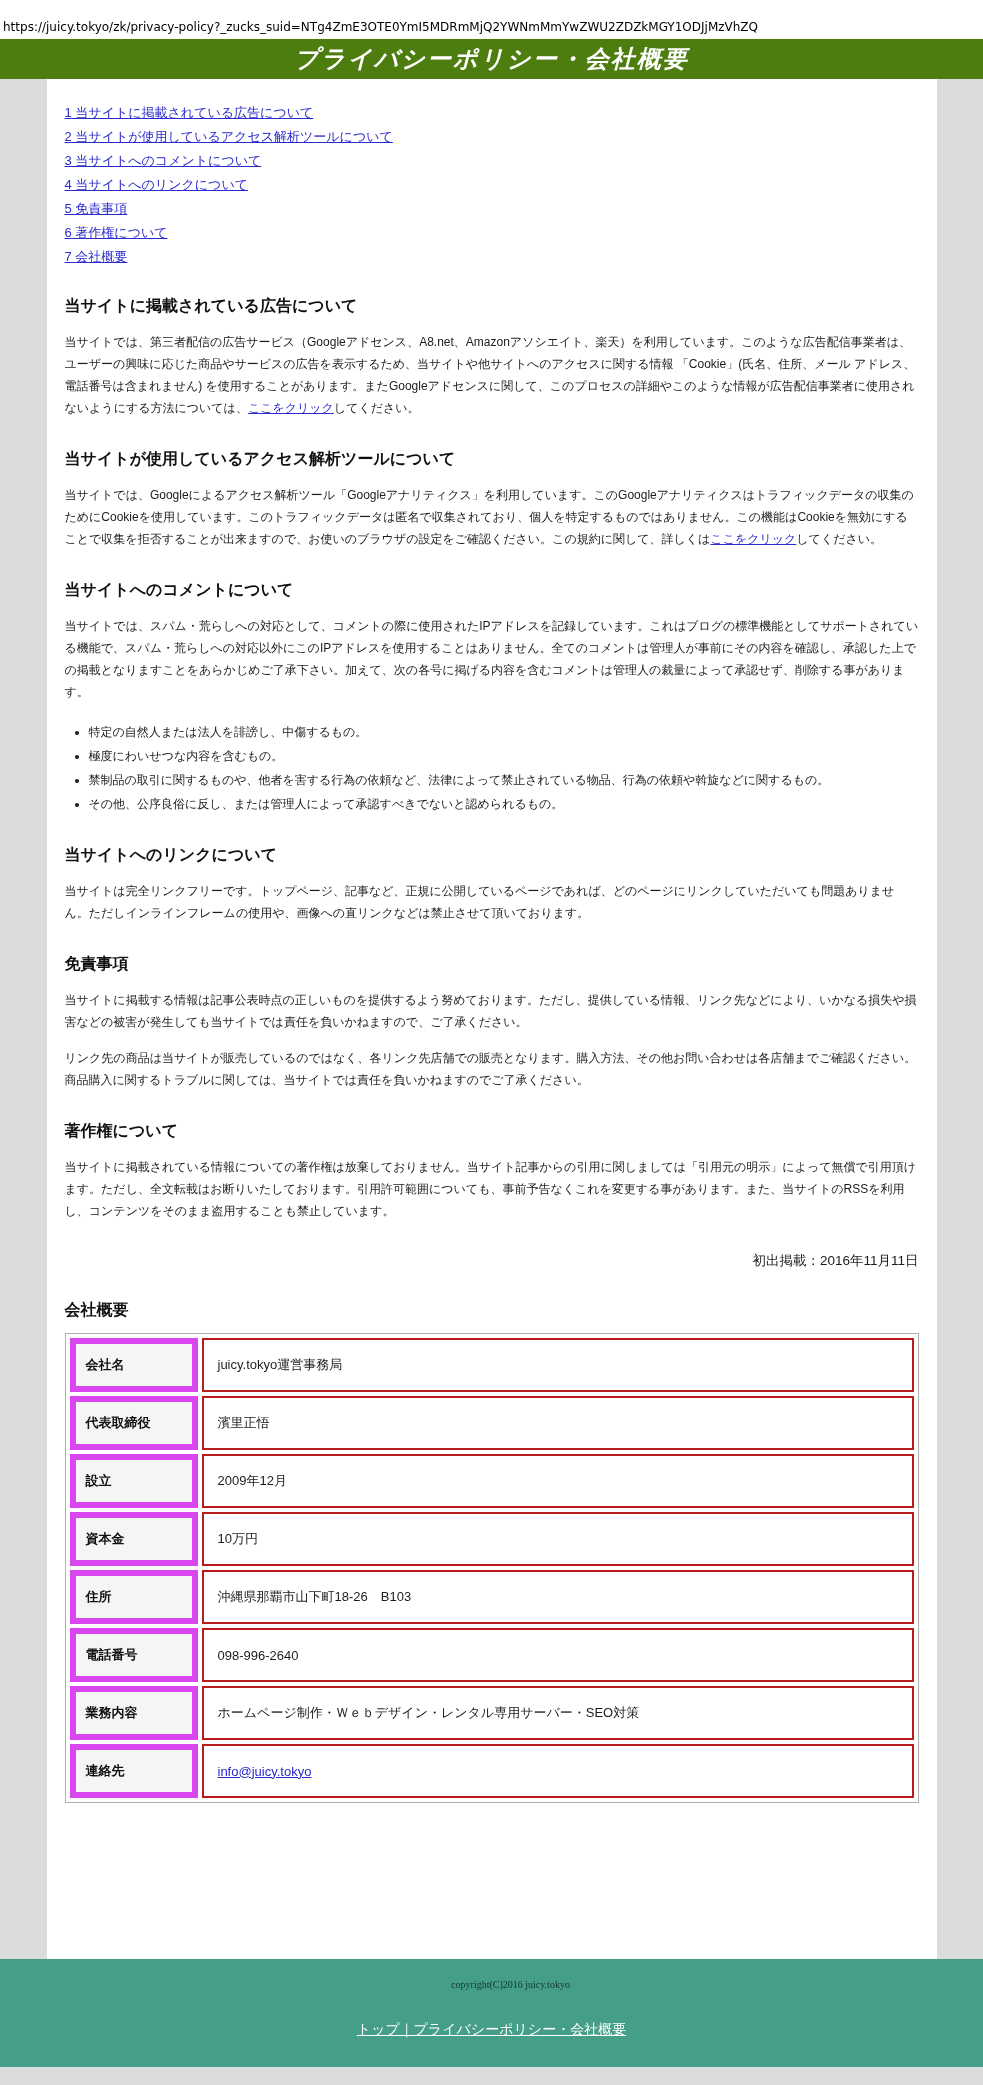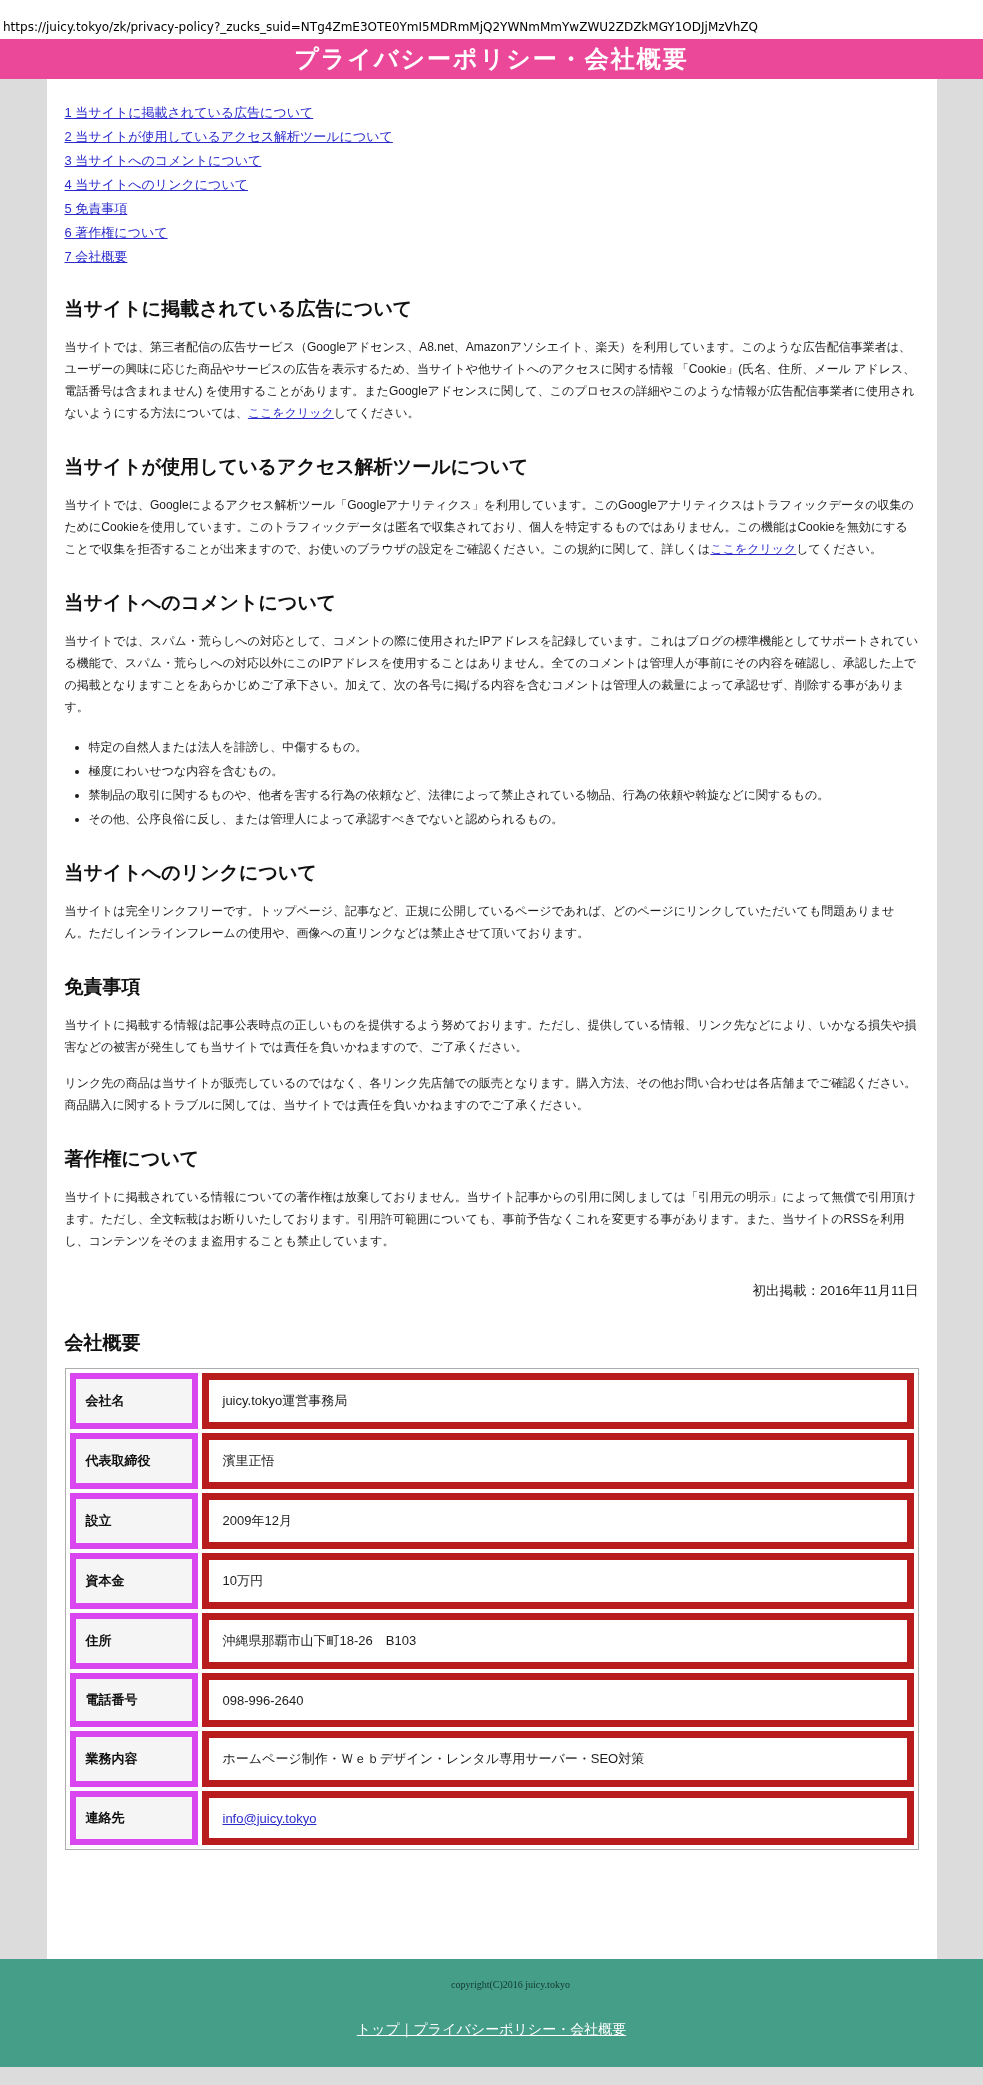--- a/index.html
+++ b/index.html
@@ -16,25 +16,26 @@
     background: #ffffff;
     font-size: 12px;
     color: #000;
     padding: 20px 3px 5px 3px;
     white-space: nowrap;
     overflow: hidden;
     font-family: "DejaVu Sans", sans-serif;
   }
   
   .site-header {
-    background: #ec4899;
+    background: #4d7c0f;
     height: 40px;
     display: flex;
     align-items: center;
     justify-content: center;
+    font-style: italic;
   }
   .site-header .title {
     color: #ffffff;
     font-size: 24px;
     font-weight: bold;
     letter-spacing: 2px;
   }
   
   .wrapper {
     width: 890px;
@@ -43,21 +44,21 @@
     padding: 24px 18px 42px 18px;
     min-height: 1880px;
   }
   a { color: #2b2bcc; text-decoration: underline; cursor: pointer; }
   
   .toc { list-style: none; margin: 0; padding: 0; }
   .toc li { margin: 0 0 5px 0; }
   .toc a { font-size: 13px; }
   
   h2 {
-    font-size: 19px;
+    font-size: 16px;
     font-weight: bold;
     color: #111;
     margin: 30px 0 10px 0;
   }
   p {
     font-size: 12px;
     line-height: 22px;
     margin: 14px 0;
     color: #1c1c1c;
   }
@@ -88,21 +89,21 @@
     background: #f5f5f5;
     border: 6px solid #d946ef;
     text-align: left;
     vertical-align: middle;
     padding: 12px 10px;
     font-size: 13px;
     font-weight: bold;
     color: #111;
   }
   table.company td {
-    border: 7px solid #b91c1c;
+    border: 2px solid #b91c1c;
     vertical-align: middle;
     padding: 12px 14px;
     font-size: 13px;
   }
   
   .site-footer {
     background: #459e87;
     text-align: center;
     padding: 20px 0 28px 0;
   }

